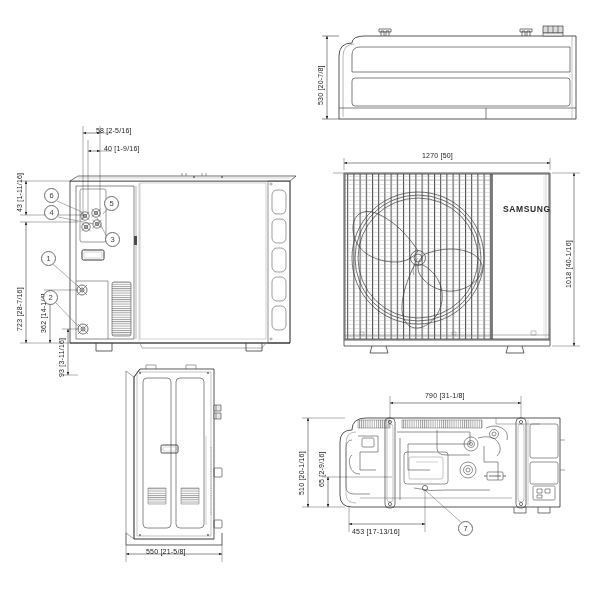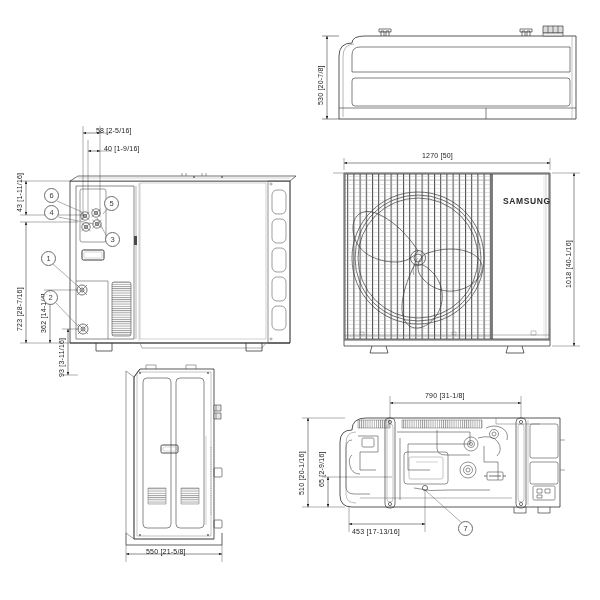--- a/index.html
+++ b/index.html
@@ -413,21 +413,21 @@
 <div class="dimtxt" style="left:104px;top:145px;">40  [1-9/16]</div>
 <div class="dimtxt vert" style="left:16px;top:212px;">43  [1-11/16]</div>
 <div class="dimtxt vert" style="left:16px;top:331px;">723  [28-7/16]</div>
 <div class="dimtxt vert" style="left:40px;top:333px;">362  [14-1/4]</div>
 <div class="dimtxt vert" style="left:58px;top:377px;">93  [3-11/16]</div>
 
 <div class="dimtxt vert" style="left:317px;top:105px;">530  [20-7/8]</div>
 
 <div class="dimtxt" style="left:422px;top:152px;">1270  [50]</div>
 <div class="dimtxt vert" style="left:565px;top:288px;">1018  [40-1/16]</div>
-<div class="logo" style="left:503px;top:196px;">SAMSUNG</div>
+<div class="logo" style="left:503px;top:204px;">SAMSUNG</div>
 
 <div class="dimtxt" style="left:146px;top:548px;">550  [21-5/8]</div>
 
 <div class="dimtxt" style="left:425px;top:392px;">790  [31-1/8]</div>
 <div class="dimtxt vert" style="left:298px;top:495px;">510  [20-1/16]</div>
 <div class="dimtxt vert" style="left:318px;top:487px;">65  [2-9/16]</div>
 <div class="dimtxt" style="left:352px;top:528px;">453  [17-13/16]</div>
 
 <div class="callout" style="left:44px;top:188px;">6</div>
 <div class="callout" style="left:44px;top:205px;">4</div>

